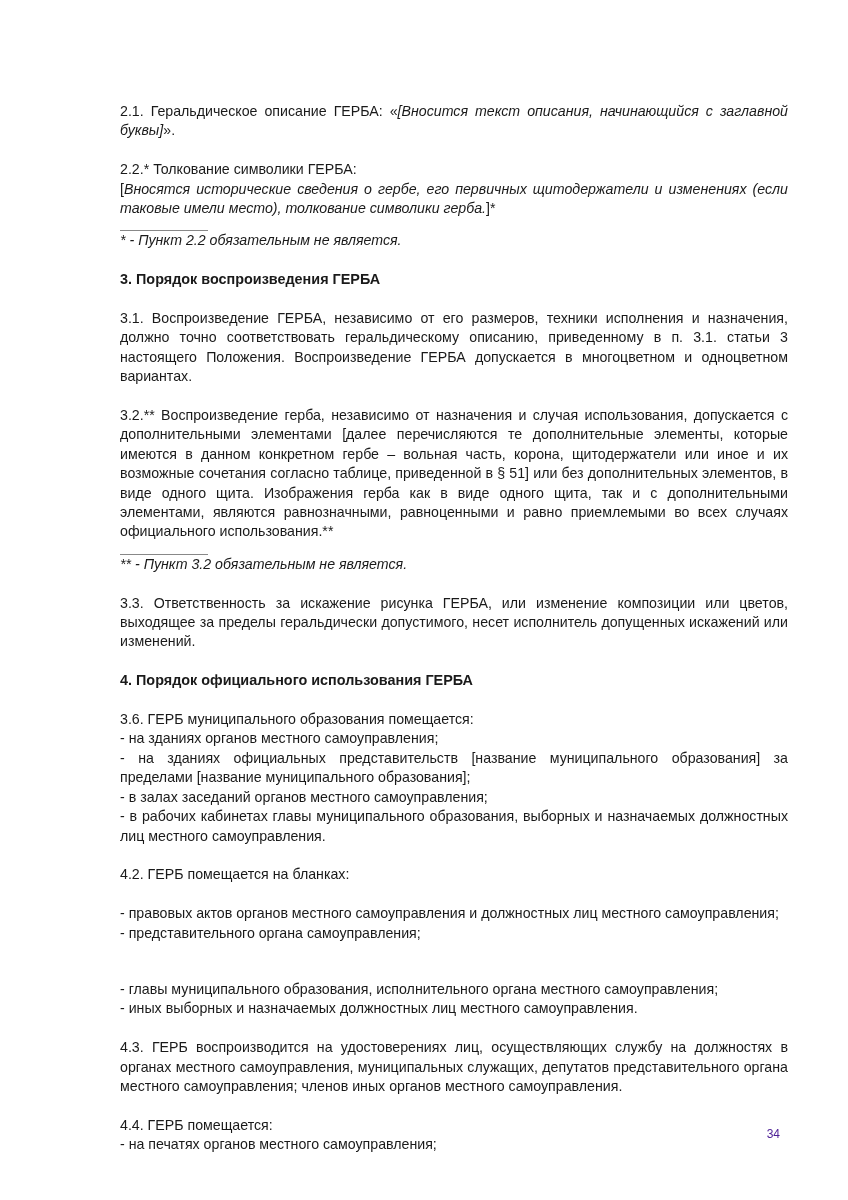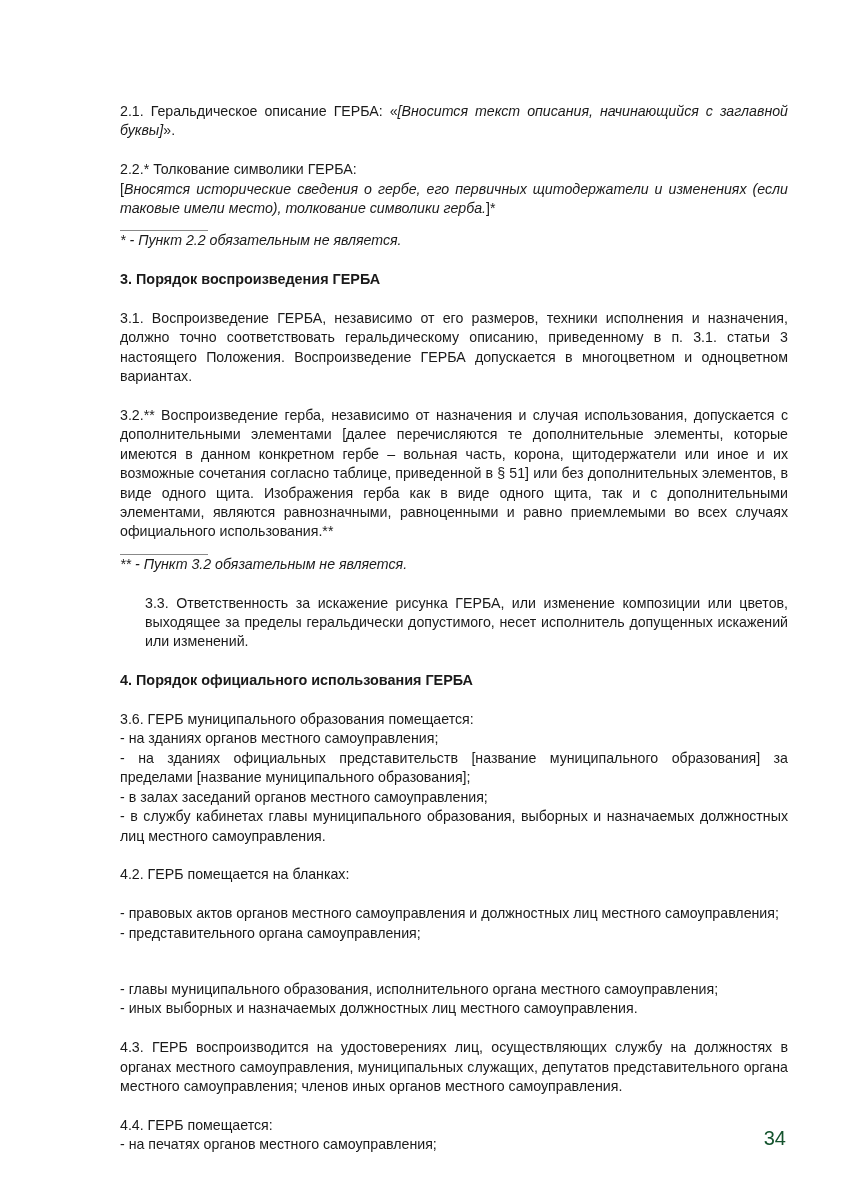--- a/index.html
+++ b/index.html
@@ -6,21 +6,21 @@
   body { width: 848px; height: 1200px; position: relative; overflow: hidden;
          font-family: "Liberation Sans", sans-serif; color: #1a1a1a; }
   .page { position: absolute; left: 120px; top: 78px; width: 668px;
           font-size: 14.2px; line-height: 19.4px; }
   .page p { margin: 0; text-align: justify; }
   .gap { height: 19.4px; }
   .i { font-style: italic; }
   .h { font-weight: bold; font-size: 14.4px; }
   .fn-rule { width: 88px; border-top: 1px solid #888; margin-top: 12px; }
   .fn { font-style: italic; }
-  .pnum { position: absolute; right: 62px; top: 1127px; font-size: 20px; color: #14532d; }
+  .pnum { position: absolute; right: 68px; top: 1127px; font-size: 12px; color: #4c1d95; }
 </style>
 </head>
 <body>
 
 <div class="page">
 
   <p style="hyphens:auto;margin-top:24px;" lang="ru">
     <span>2.1. Геральдическое описание ГЕРБА: «</span><span class="i">[Вносится текст описания, начинающийся с заглавной буквы]</span><span>».</span>
   </p>
   <div class="gap"></div>
@@ -39,31 +39,31 @@
 
   <p lang="ru" style="hyphens:auto;">3.1. Воспроизведение ГЕРБА, независимо от его размеров, техники исполнения и назначения, должно точно соответствовать геральдическому описанию, приведенному в п. 3.1. статьи 3 настоящего Положения. Воспроизведение ГЕРБА допускается в многоцветном и одноцветном вариантах.</p>
   <div class="gap"></div>
 
   <p lang="ru" style="hyphens:auto;">3.2.** Воспроизведение герба, независимо от назначения и случая использования, допускается с дополнительными элементами [далее перечисляются те дополнительные элементы, которые имеются в данном конкретном гербе – вольная часть, корона, щитодержатели или иное и их возможные сочетания согласно таблице, приведенной в § 51] или без дополнительных элементов, в виде одного щита. Изображения герба как в виде одного щита, так и с дополнительными элементами, являются равнозначными, равноценными и равно приемлемыми во всех случаях официального использования.**</p>
 
   <div class="fn-rule"></div>
   <p class="fn">** - Пункт 3.2 обязательным не является.</p>
   <div class="gap"></div>
 
-  <p lang="ru" style="hyphens:auto;margin-left:25px;">3.3. Ответственность за искажение рисунка ГЕРБА, или изменение композиции или цветов, выходящее за пределы геральдически допустимого, несет исполнитель допущенных искажений или изменений.</p>
+  <p lang="ru" style="hyphens:auto;">3.3. Ответственность за искажение рисунка ГЕРБА, или изменение композиции или цветов, выходящее за пределы геральдически допустимого, несет исполнитель допущенных искажений или изменений.</p>
   <div class="gap"></div>
 
   <p class="h">4. Порядок официального использования ГЕРБА</p>
   <div class="gap"></div>
 
   <p>3.6. ГЕРБ муниципального образования помещается:</p>
   <p>- на зданиях органов местного самоуправления;</p>
   <p>- на зданиях официальных представительств [название муниципального образования] за пределами [название муниципального образования];</p>
   <p>- в залах заседаний органов местного самоуправления;</p>
-  <p>- в службу кабинетах главы муниципального образования, выборных и назначаемых должностных лиц местного самоуправления.</p>
+  <p>- в рабочих кабинетах главы муниципального образования, выборных и назначаемых должностных лиц местного самоуправления.</p>
   <div class="gap"></div>
 
   <p>4.2. ГЕРБ помещается на бланках:</p>
   <div class="gap"></div>
   <p lang="ru" style="hyphens:auto;">- правовых актов органов местного самоуправления и должностных лиц местного самоуправления;</p>
   <p>- представительного органа самоуправления;</p>
   <p lang="ru" style="hyphens:auto;margin-top:37px;">- главы муниципального образования, исполнительного органа местного самоуправления;</p>
   <p>- иных выборных и назначаемых должностных лиц местного самоуправления.</p>
   <div class="gap"></div>
 

